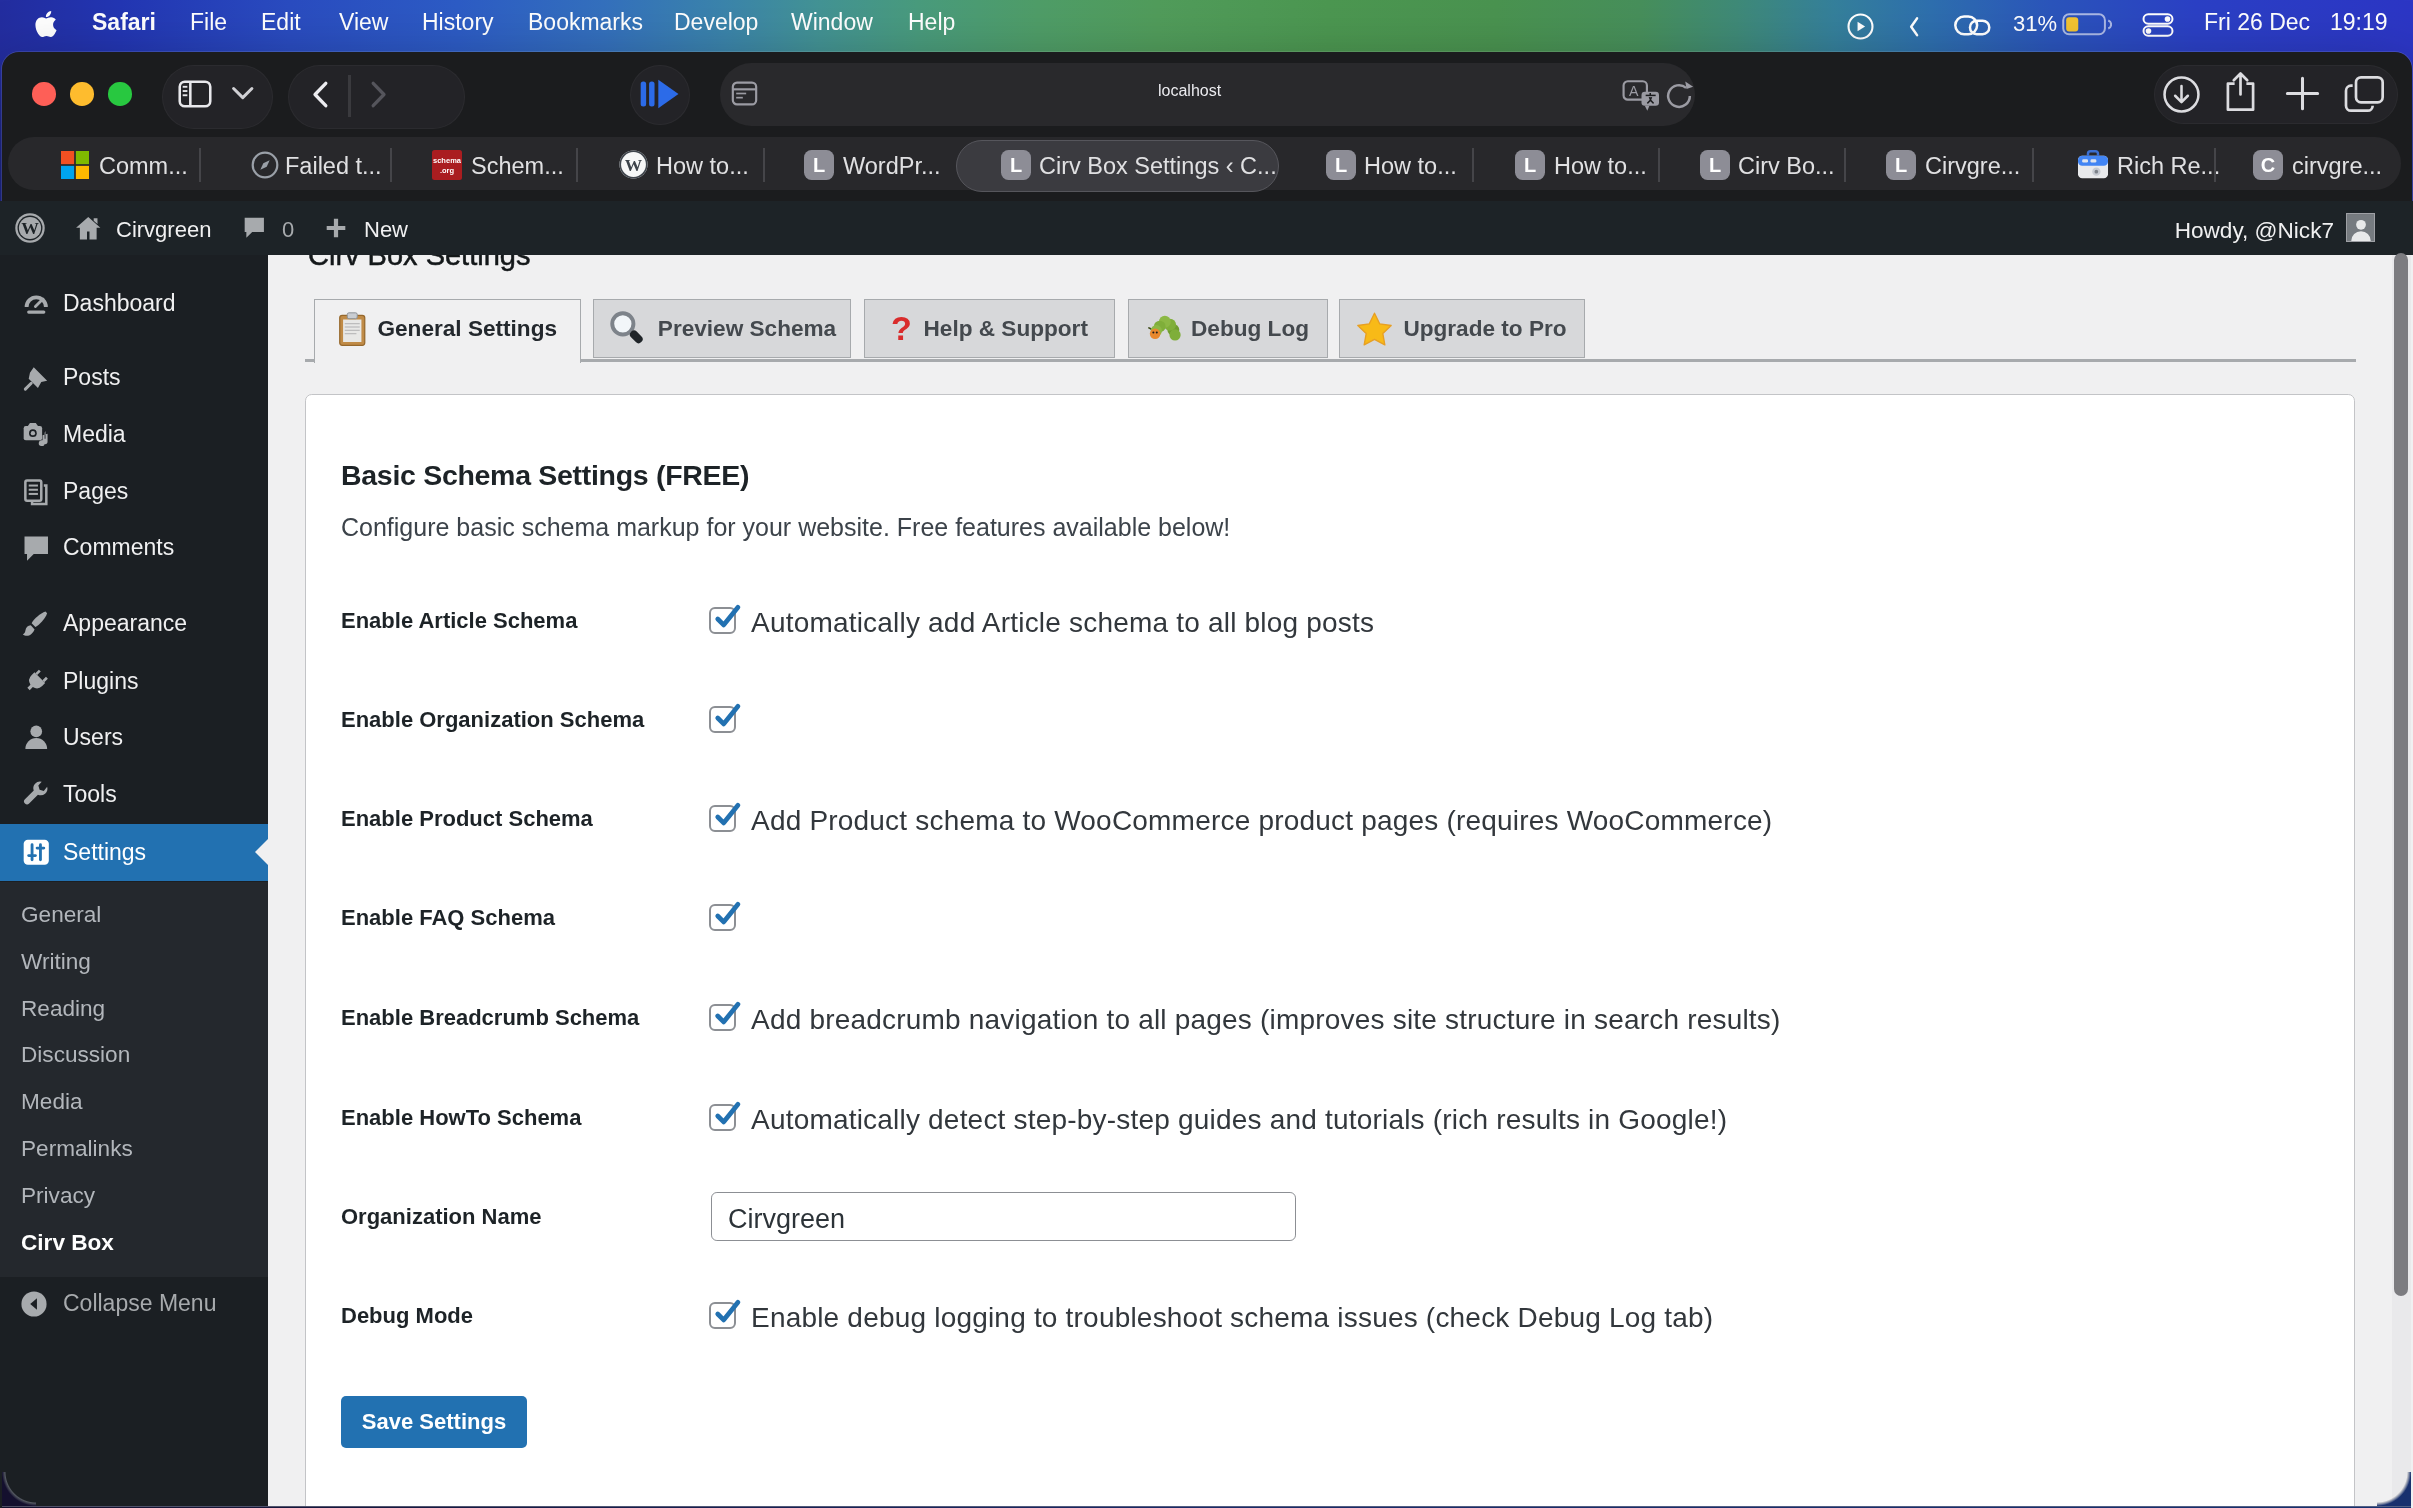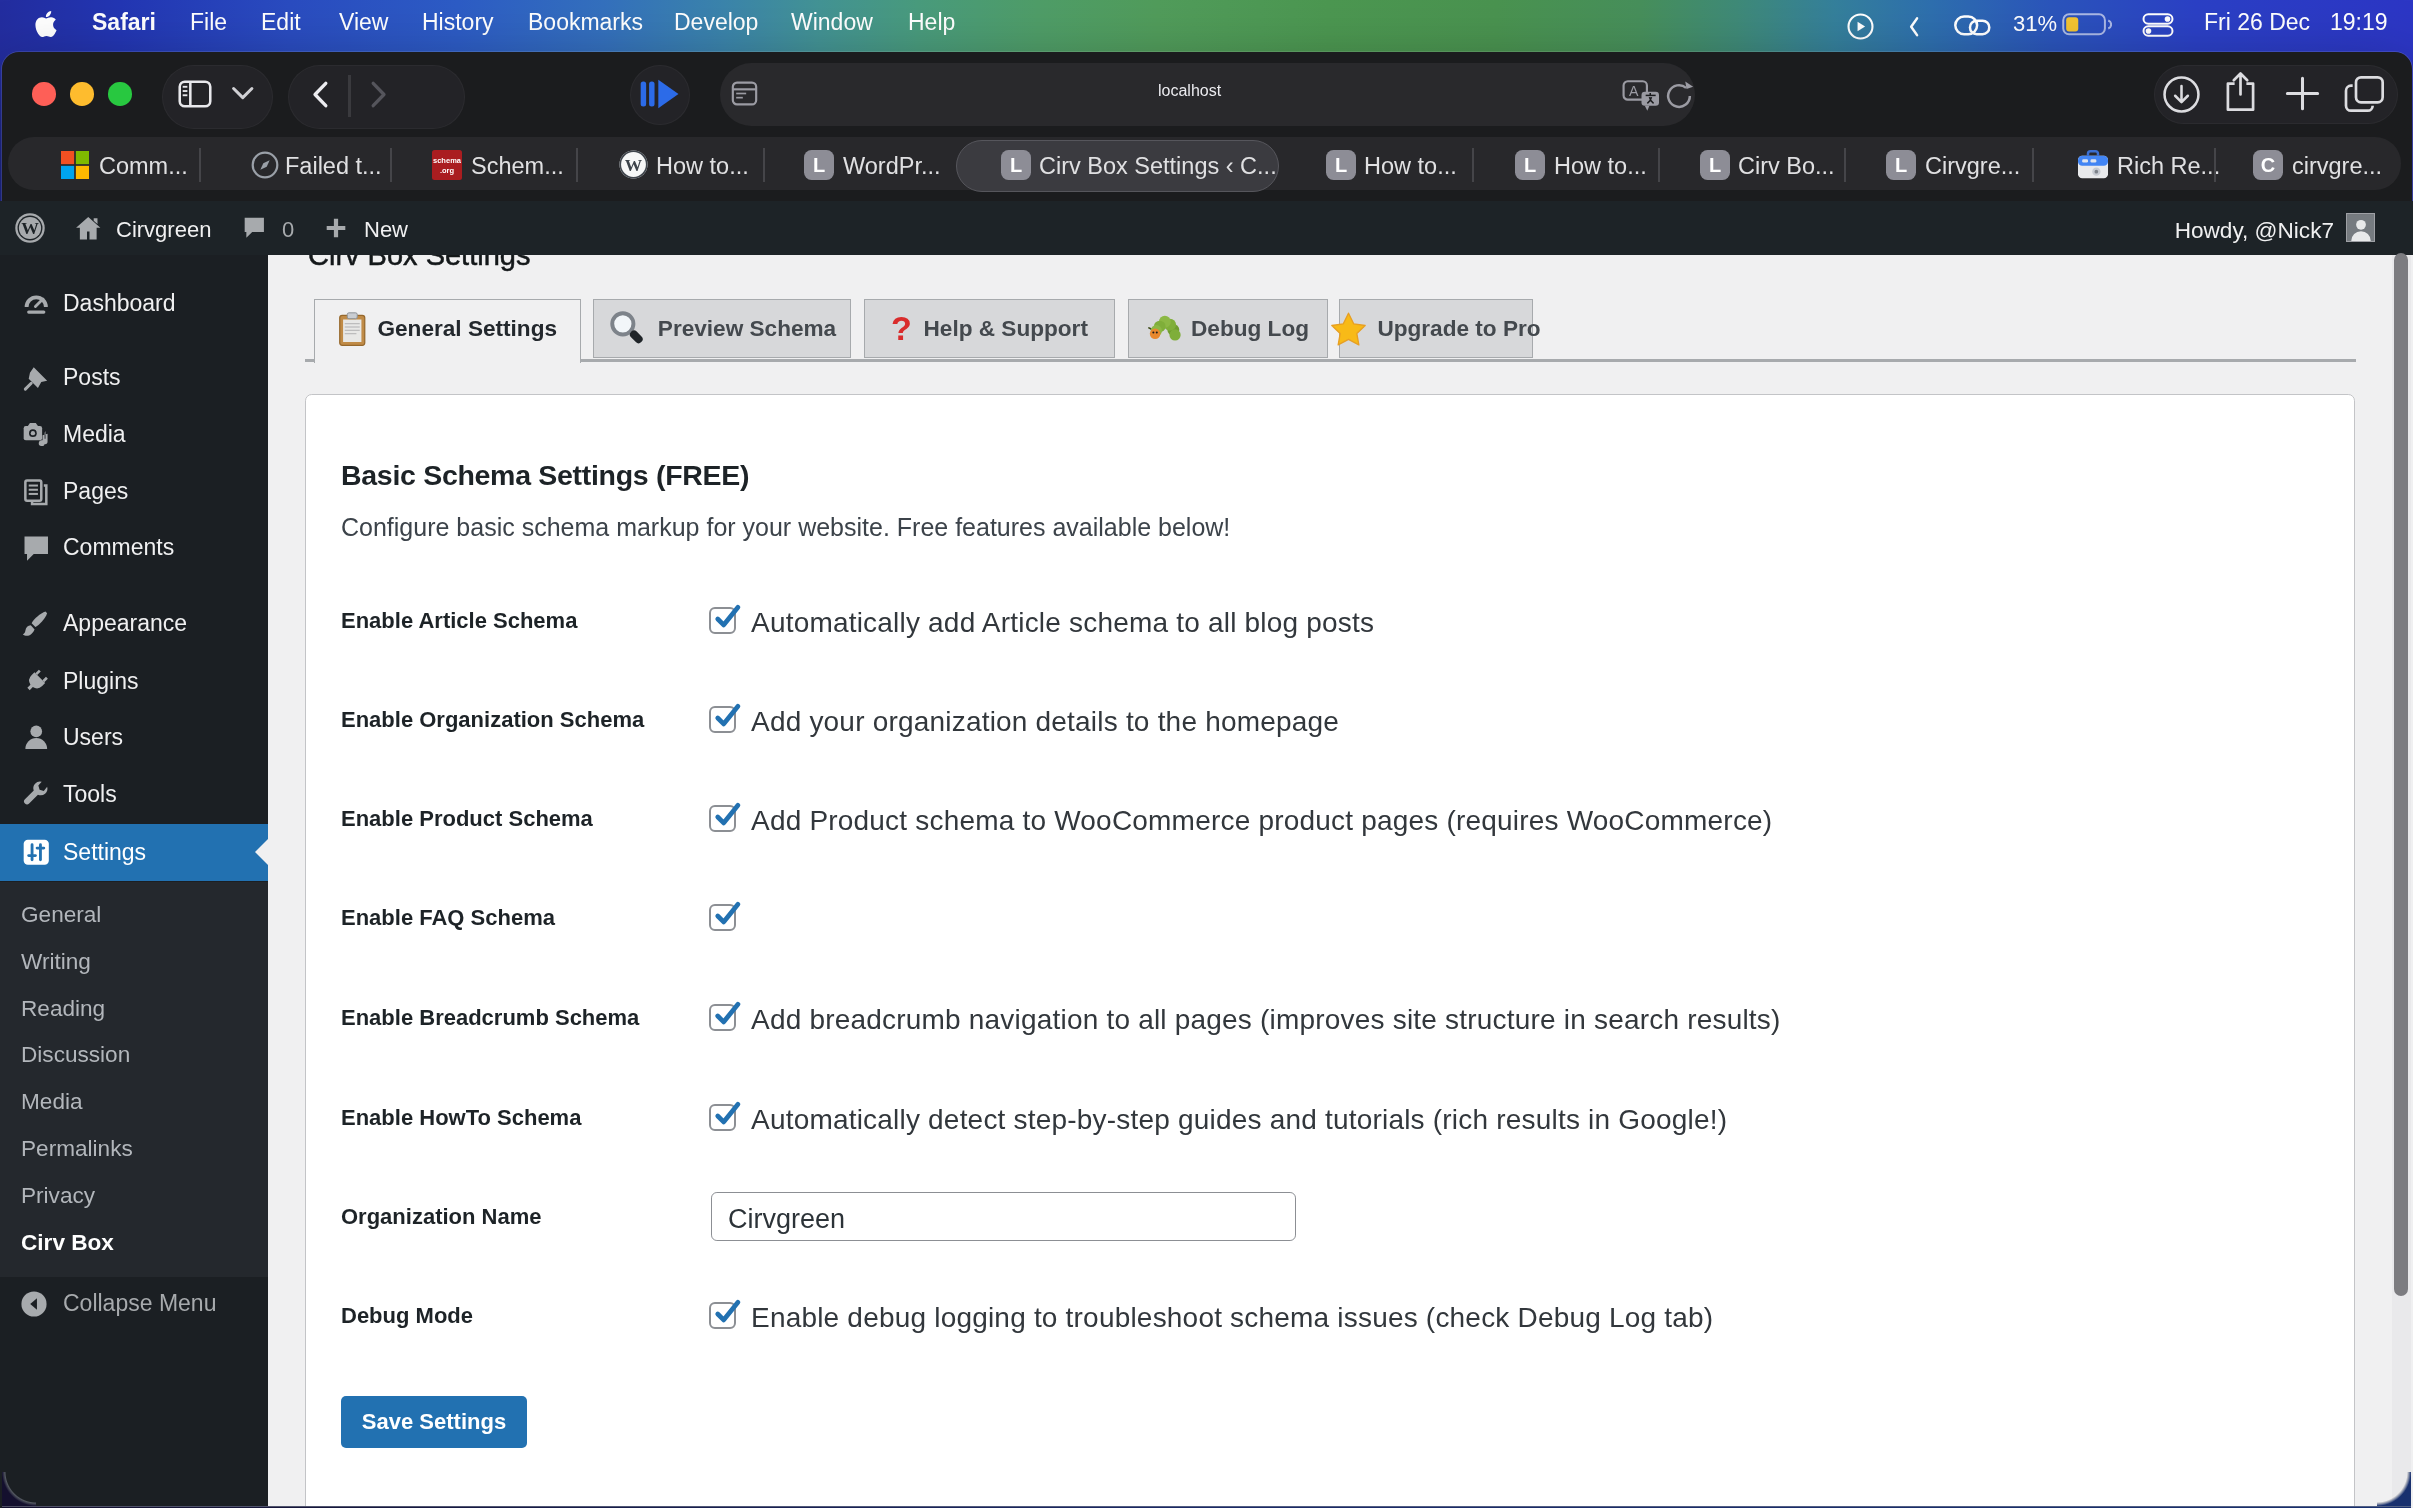--- a/index.html
+++ b/index.html
@@ -380,21 +380,21 @@
         <circle cx="21" cy="11.5" r="7" fill="#8cb844"></circle>
         <circle cx="33" cy="27" r="6.6" fill="#7fae3a"></circle>
         <circle cx="15" cy="17" r="6.8" fill="#7fae3a"></circle>
         <circle cx="11" cy="22" r="6.6" fill="#8cb844"></circle>
         <circle cx="9.5" cy="25.5" r="6.2" fill="#e8882e"></circle>
         <circle cx="7.5" cy="24" r="1.2" fill="#1a1a1a"></circle>
         <circle cx="11.5" cy="24" r="1.2" fill="#1a1a1a"></circle>
       </svg>
 <span style="margin-left:10px">Debug Log</span>
     </div>
-<div class="tab" style="left:1339px;width:194px">
+<div class="tab" style="left:1339px;width:246px">
 <svg class="tabi" width="35" height="34" viewBox="0 0 42 40">
         <path d="M21 1 L27.2 13.8 L41 15.8 L31 25.5 L33.4 39 L21 32.4 L8.6 39 L11 25.5 L1 15.8 L14.8 13.8 Z" fill="#f8ba17" stroke="#e79f23" stroke-width="1.6" stroke-linejoin="round"></path>
       </svg>
 <span style="margin-left:11px">Upgrade to Pro</span>
     </div>
 <div class="a" style="left:305px;top:359px;width:2051px;height:2.5px;background:#a7aaad;z-index:1"></div>
 
 <div class="a" style="left:305px;top:394px;width:2050px;height:1173px;background:#fff;border:1.7px solid #c3c4c7;border-radius:6.7px"></div>
 <div class="a nw" style="left:341px;top:459px;font-size:28.5px;letter-spacing:-0.3px;font-weight:bold;color:#1d2327">Basic Schema Settings (FREE)</div>
 <div class="a nw" style="left:341px;top:513px;font-size:25px;color:#3c434a">Configure basic schema markup for your website. Free features available below!</div>
@@ -404,21 +404,20 @@
         <path d="M8 19 L15 26 L32 5" fill="none" stroke="#2271b1" stroke-width="5.6" stroke-linecap="round" stroke-linejoin="round"></path>
       </svg>
     </div>
 <div class="cap" style="top:608px">Automatically add Article schema to all blog posts</div>
 <div class="lbl" style="top:706px">Enable Organization Schema</div>
 <div class="cb" style="top:706px">
       <svg class="chk" width="32" height="32" viewBox="0 0 38 38">
         <path d="M8 19 L15 26 L32 5" fill="none" stroke="#2271b1" stroke-width="5.6" stroke-linecap="round" stroke-linejoin="round"></path>
       </svg>
     </div>
-<div class="cap" style="top:707px">Add your organization details to the homepage</div>
 <div class="lbl" style="top:805px">Enable Product Schema</div>
 <div class="cb" style="top:805px">
       <svg class="chk" width="32" height="32" viewBox="0 0 38 38">
         <path d="M8 19 L15 26 L32 5" fill="none" stroke="#2271b1" stroke-width="5.6" stroke-linecap="round" stroke-linejoin="round"></path>
       </svg>
     </div>
 <div class="cap" style="top:806px">Add Product schema to WooCommerce product pages (requires WooCommerce)</div>
 <div class="lbl" style="top:904px">Enable FAQ Schema</div>
 <div class="cb" style="top:904px">
       <svg class="chk" width="32" height="32" viewBox="0 0 38 38">

